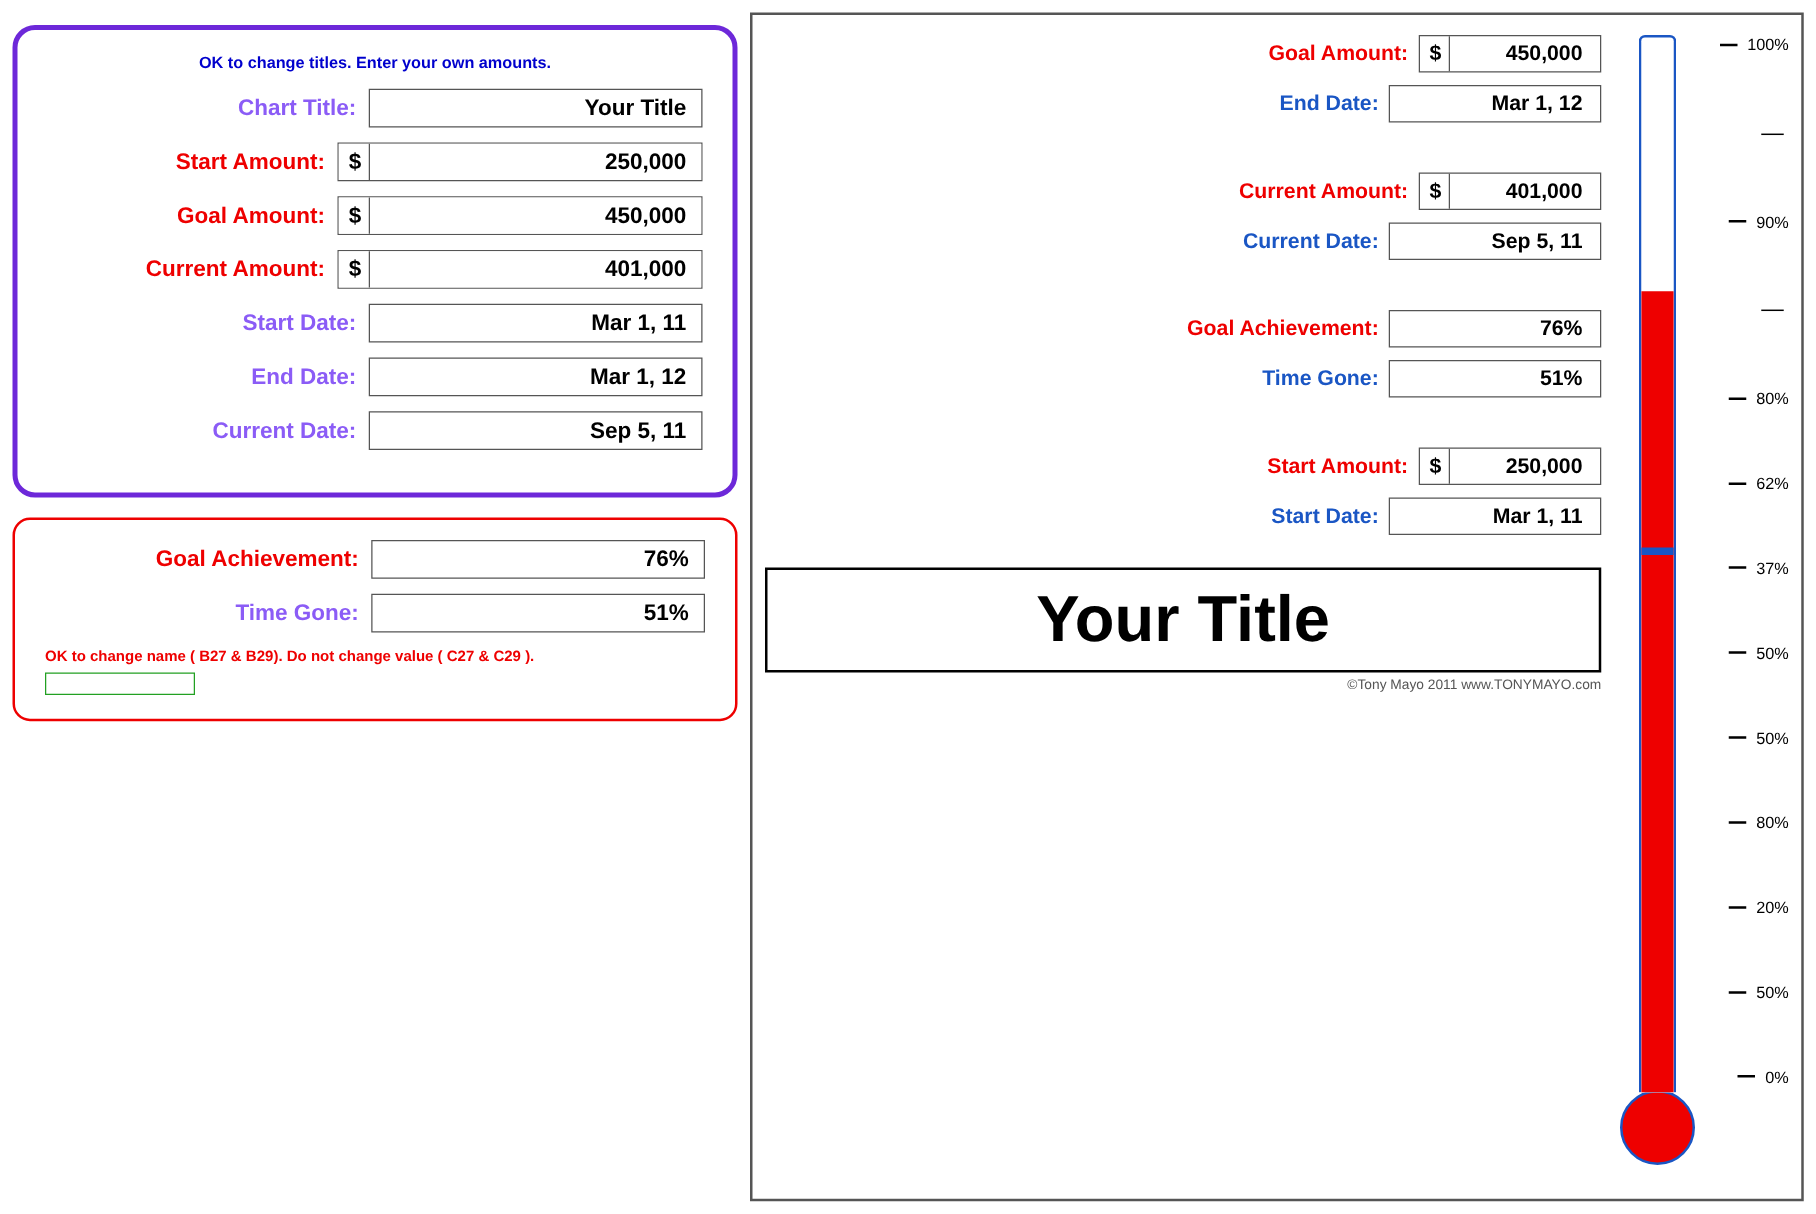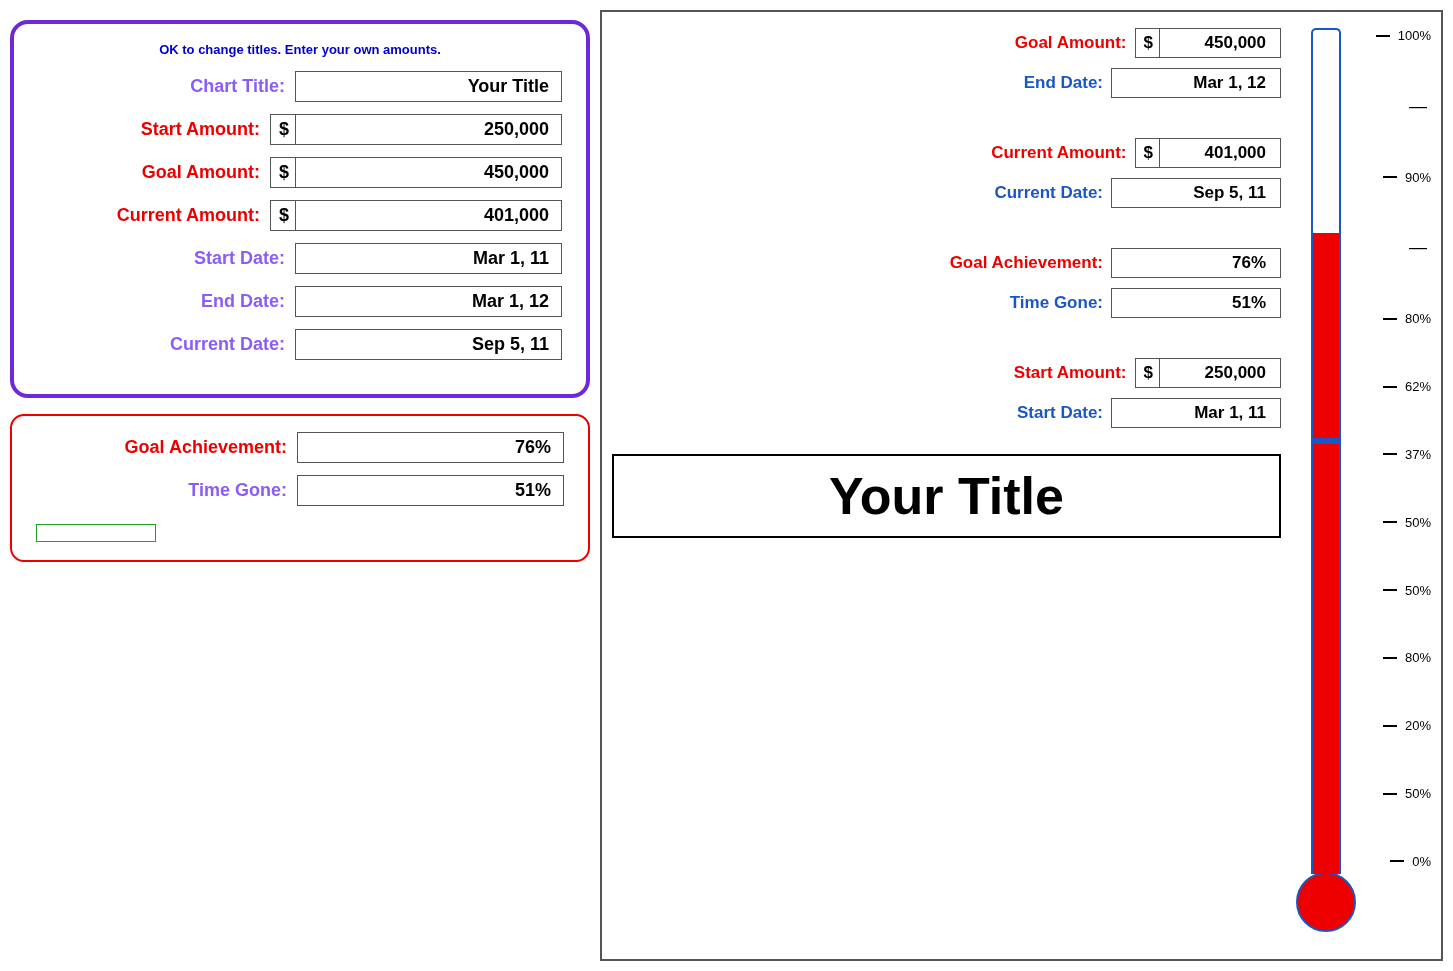--- a/index.html
+++ b/index.html
@@ -296,20 +296,24 @@
       <span class="field-label red">Goal Achievement:</span>
       <input class="field-input-plain" value="76%" style="">
     </div>
 
     
     <div class="field-row">
       <span class="field-label blue">Time Gone:</span>
       <input class="field-input-plain" value="51%" style="">
     </div>
 
+    <div class="achieve-note">
+      <span>OK to change name ( B27 &amp; B29).</span>
+      <span>Do not change value ( C27 &amp; C29 ).</span>
+    </div>
     <div class="achieve-input-green"></div>
   </div>
 
 </div>
 
 <div class="right-panel">
 
   <div class="right-content">
 
     <div class="right-field-row">
@@ -364,20 +368,21 @@
 
     <div class="right-field-row">
       <span class="right-field-label blue">Start Date:</span>
       <span class="right-field-plain">Mar 1, 11</span>
     </div>
 
     <div class="right-title-box">
       <span class="right-title-text">Your Title</span>
     </div>
 
+    <div class="copyright">©Tony Mayo 2011 www.TONYMAYO.com</div>
   </div>
 
   <div class="thermo-area" style="width:140px; position:relative; margin-left: 10px;">
 
     <div style="position:absolute; right:0; top:0; bottom:80px; width:55px; display:flex; flex-direction:column; justify-content:space-between; align-items:flex-end;">
       <div class="scale-item">
         <div class="scale-tick"></div>
         <span>100%</span>
       </div>
       <div class="scale-item" style="font-size:18px; color:#000; padding-right:4px;">—</div>

